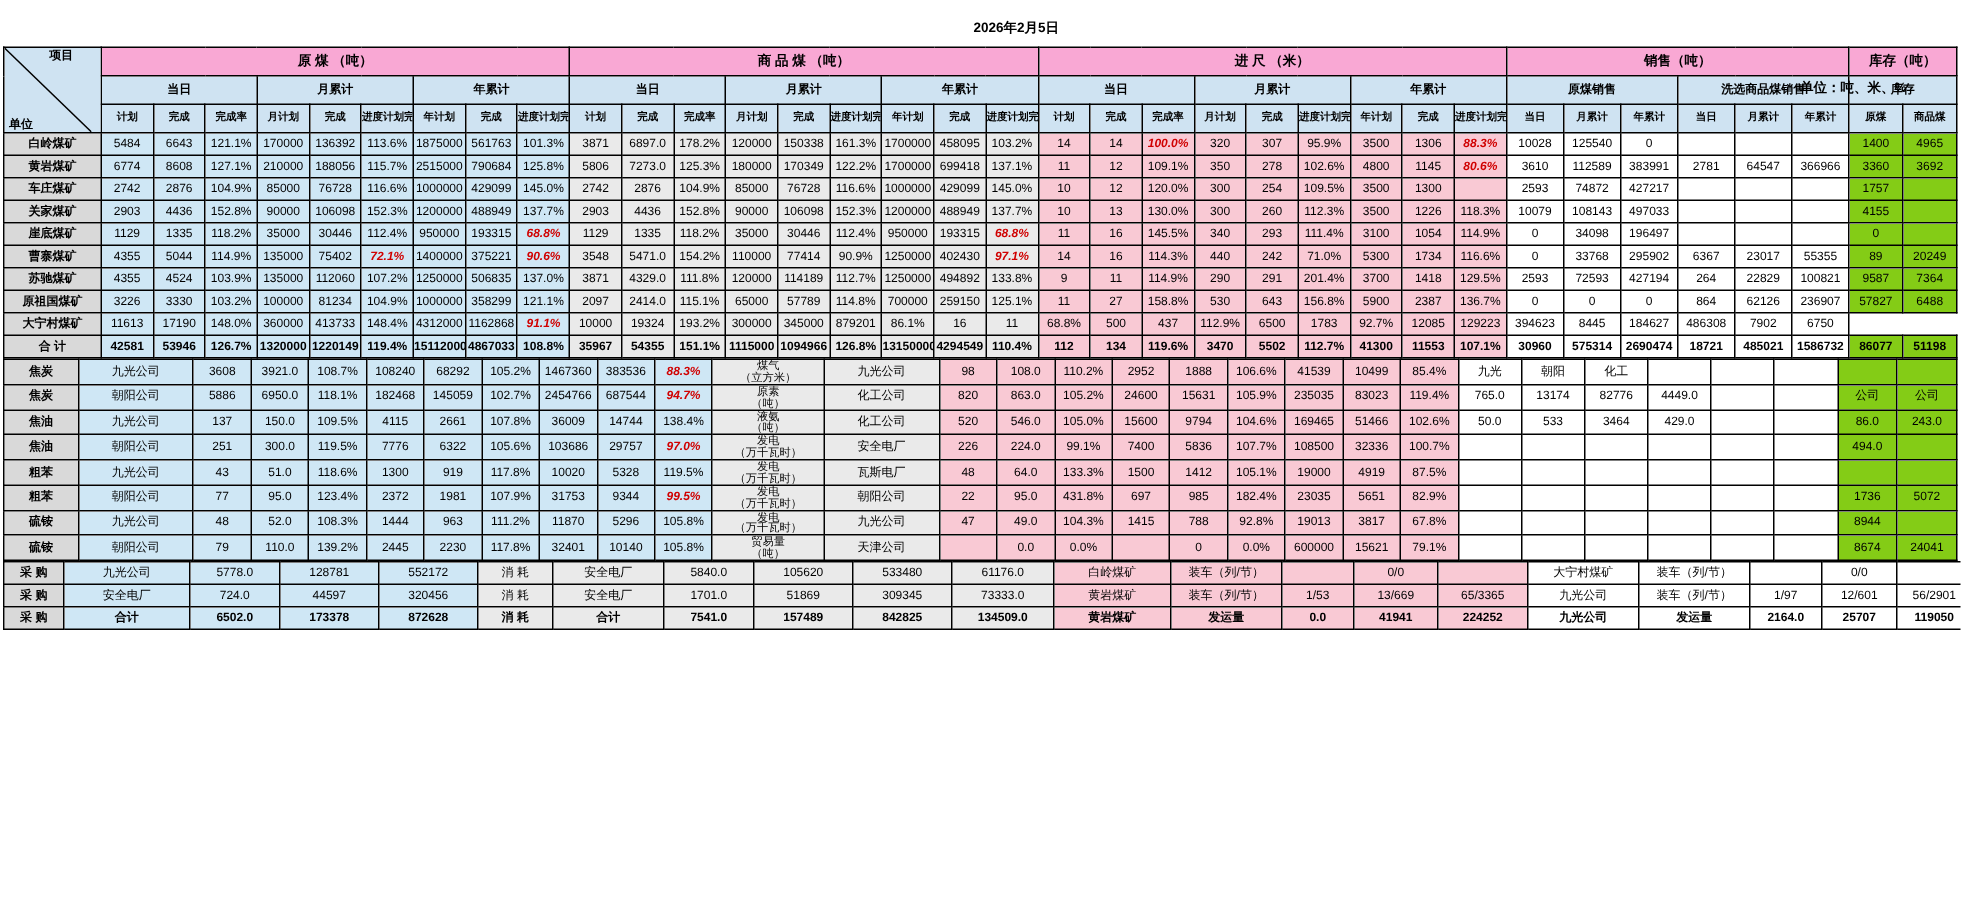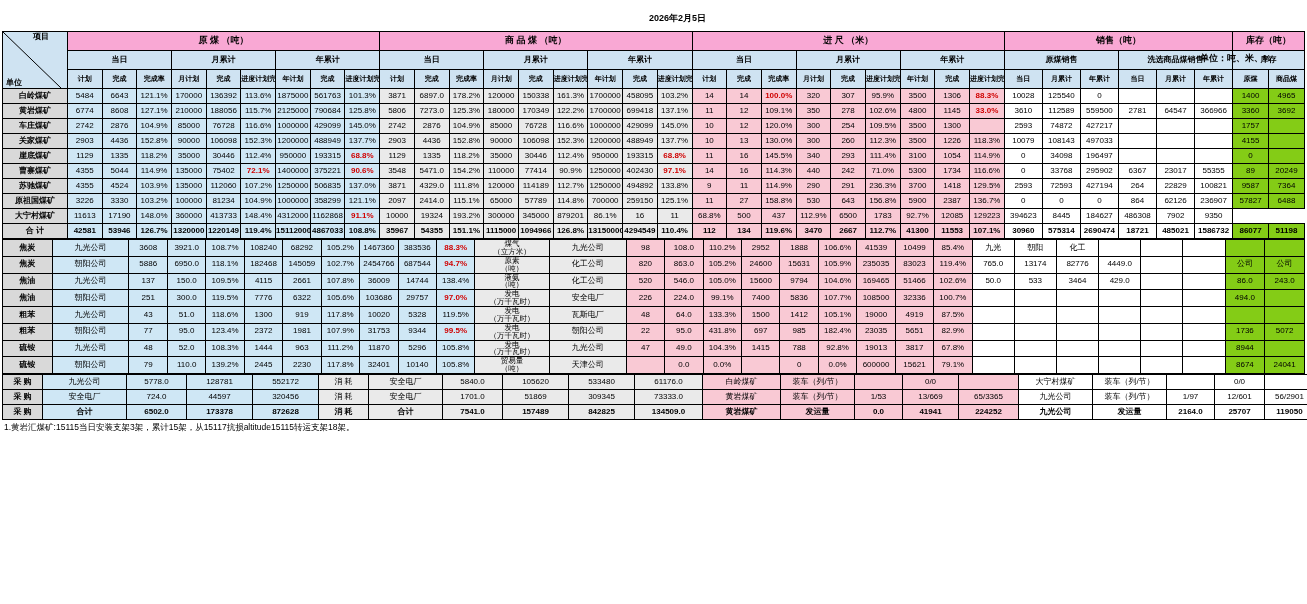--- a/index.html
+++ b/index.html
@@ -10,21 +10,21 @@
   .unitline{position:absolute;right:36px;top:52px;font-size:9px;font-weight:bold;}
   table{border-collapse:collapse;table-layout:fixed;}
   .main{margin:6px 2px 0 2px;width:1303px;font-size:8px;}
   .main td,.main th{border:1px solid #000;text-align:center;vertical-align:middle;padding:0;height:14px;line-height:1.05;overflow:hidden;white-space:nowrap;}
   .hdr{background:#f9a8d4;font-weight:bold;font-size:9px;}
   .hdr2{background:#cfe3f2;font-weight:bold;font-size:8px;}
   .lbl{background:#d9d9d9;font-weight:bold;}
   .blue{background:#cfe7f5;}
   .gray{background:#84cc16;}
   .pink{background:#f9c9d4;}
-  .red{color:#d00000;font-weight:bold;}
+  .red{color:#d00000;font-weight:bold;font-style:italic;}
   .bold{font-weight:bold;margin-left:36px;}
   .lgray{background:#eaeaea;}
   .white{background:#ffffff;}
   .corner{position:relative;background:#cfe3f2;}
   .corner .c1{position:absolute;right:18px;top:1px;font-weight:bold;}
   .corner .c2{position:absolute;left:3px;bottom:1px;font-weight:bold;}
   .corner svg{position:absolute;left:0;top:0;}
   .note{font-size:8.5px;margin:2px 0 0 4px;}
   .sm{font-size:7.5px;}
 </style>
@@ -153,44 +153,44 @@
           <td class="gray">4965</td>
         </tr>
         <tr>
           <td class="lbl">黄岩煤矿</td>
           <td class="blue">6774</td>
           <td class="blue">8608</td>
           <td class="blue">127.1%</td>
           <td class="blue">210000</td>
           <td class="blue">188056</td>
           <td class="blue">115.7%</td>
-          <td class="blue">2125000</td>
+          <td class="blue">2515000</td>
           <td class="blue">790684</td>
           <td class="blue">125.8%</td>
           <td class="lgray">5806</td>
           <td class="lgray">7273.0</td>
           <td class="lgray">125.3%</td>
           <td class="lgray">180000</td>
           <td class="lgray">170349</td>
           <td class="lgray">122.2%</td>
           <td class="lgray">1700000</td>
           <td class="lgray">699418</td>
           <td class="lgray">137.1%</td>
           <td class="pink">11</td>
           <td class="pink">12</td>
           <td class="pink">109.1%</td>
           <td class="pink">350</td>
           <td class="pink">278</td>
           <td class="pink">102.6%</td>
           <td class="pink">4800</td>
           <td class="pink">1145</td>
-          <td class="pink red">33.0%</td>
+          <td class="pink red">80.6%</td>
           <td class="white">3610</td>
           <td class="white">112589</td>
-          <td class="white">559500</td>
+          <td class="white">383991</td>
           <td class="white">2781</td>
           <td class="white">64547</td>
           <td class="white">366966</td>
           <td class="gray">3360</td>
           <td class="gray">3692</td>
         </tr>
         <tr>
           <td class="lbl">车庄煤矿</td>
           <td class="blue">2742</td>
           <td class="blue">2876</td>
@@ -360,21 +360,21 @@
           <td class="lgray">114189</td>
           <td class="lgray">112.7%</td>
           <td class="lgray">1250000</td>
           <td class="lgray">494892</td>
           <td class="lgray">133.8%</td>
           <td class="pink">9</td>
           <td class="pink">11</td>
           <td class="pink">114.9%</td>
           <td class="pink">290</td>
           <td class="pink">291</td>
-          <td class="pink">236.3%</td>
+          <td class="pink">201.4%</td>
           <td class="pink">3700</td>
           <td class="pink">1418</td>
           <td class="pink">129.5%</td>
           <td class="white">2593</td>
           <td class="white">72593</td>
           <td class="white">427194</td>
           <td class="white">264</td>
           <td class="white">22829</td>
           <td class="white">100821</td>
           <td class="gray">9587</td>
@@ -445,21 +445,21 @@
           <td class="pink">6500</td>
           <td class="pink">1783</td>
           <td class="pink">92.7%</td>
           <td class="pink">12085</td>
           <td class="pink">129223</td>
           <td class="white">394623</td>
           <td class="white">8445</td>
           <td class="white">184627</td>
           <td class="white">486308</td>
           <td class="white">7902</td>
-          <td class="white">9350</td>
+          <td class="white">6750</td>
         </tr>
         <tr>
           <td class="lbl bold">合  计</td>
           <td class="blue bold">42581</td>
           <td class="blue bold">53946</td>
           <td class="blue bold">126.7%</td>
           <td class="blue bold">1320000</td>
           <td class="blue bold">1220149</td>
           <td class="blue bold">119.4%</td>
           <td class="blue bold">15112000</td>
@@ -471,21 +471,21 @@
           <td class="lgray bold">1115000</td>
           <td class="lgray bold">1094966</td>
           <td class="lgray bold">126.8%</td>
           <td class="lgray bold">13150000</td>
           <td class="lgray bold">4294549</td>
           <td class="lgray bold">110.4%</td>
           <td class="pink bold">112</td>
           <td class="pink bold">134</td>
           <td class="pink bold">119.6%</td>
           <td class="pink bold">3470</td>
-          <td class="pink bold">2667</td>
+          <td class="pink bold">5502</td>
           <td class="pink bold">112.7%</td>
           <td class="pink bold">41300</td>
           <td class="pink bold">11553</td>
           <td class="pink bold">107.1%</td>
           <td class="white bold">30960</td>
           <td class="white bold">575314</td>
           <td class="white bold">2690474</td>
           <td class="white bold">18721</td>
           <td class="white bold">485021</td>
           <td class="white bold">1586732</td>
@@ -857,14 +857,13 @@
           <td class="pink bold">224252</td>
           <td class="white bold">九光公司</td>
           <td class="white bold">发运量</td>
           <td class="white bold">2164.0</td>
           <td class="white bold">25707</td>
           <td class="white bold">119050</td>
         </tr>
       </tbody>
   </table>
 
-  <div class="note">1.黄岩汇煤矿:15115当日安装支架3架，累计15架，从15117抗损altitude15115转运支架18架。</div>
 </div>
 
 </body></html>

